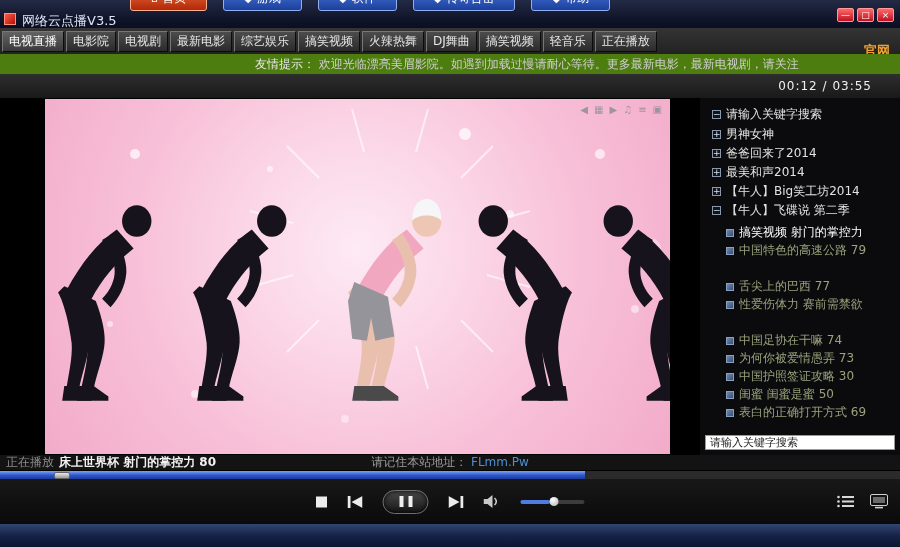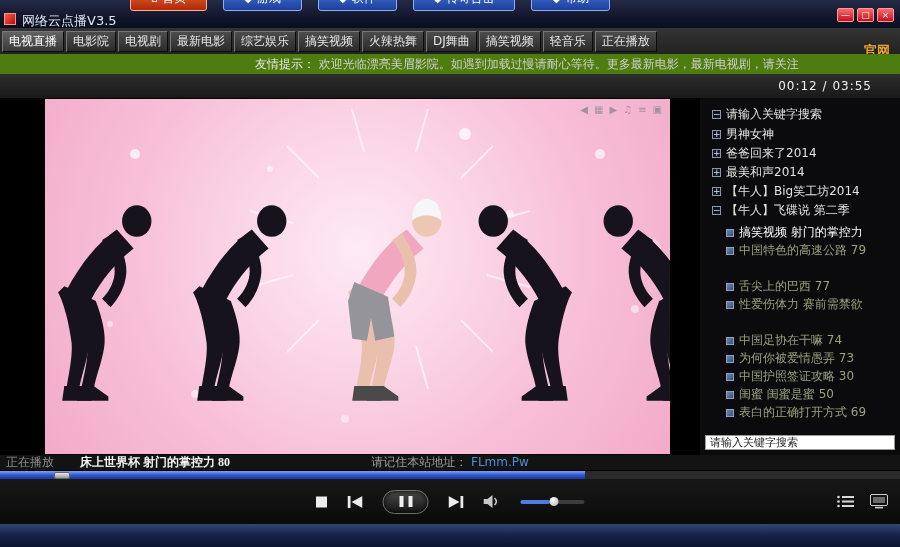--- a/index.html
+++ b/index.html
@@ -60,21 +60,21 @@
   .ep.selected { color:#ffffff; }
   .ebul { width:8px; height:8px; background:linear-gradient(135deg,#6a87b0,#3a4f74); border:1px solid #8aa0c0; flex:0 0 auto; }
   .search-input { position:absolute; left:5px; right:5px; bottom:5px; height:15px; background:#fff;
                   border:1px solid #999; font-size:11px; padding:0 4px; color:#111; font-family:inherit; }
   .search-input::placeholder { color:#222; }
 
   
   .statusbar { position:absolute; top:455px; left:0; right:0; height:15px; background:#131313;
                font-size:12px; line-height:15px; }
   .np-label { position:absolute; left:6px; color:#8c8c8c; white-space:nowrap; }
-  .np-title { position:absolute; left:80px; color:#f2f2f2; font-weight:bold; white-space:nowrap;font-family:Liberation Serif, serif; }
+  .np-title { position:absolute; left:59px; color:#f2f2f2; font-weight:bold; white-space:nowrap; }
   .site-group { position:absolute; left:0; right:0; text-align:center; white-space:nowrap; }
   .site-label { color:#9a9a9a; }
   .site-url { color:#4d8fd6; cursor:pointer; }
 
   .progressbar { position:absolute; top:470px; left:0; right:0; height:9px; background:#2b2b2b;
                  border-top:1px solid #000; cursor:pointer; }
   .progress-fill { position:absolute; left:0; top:0; bottom:0; width:0;
                    background:linear-gradient(180deg,#7aa4f8,#2e55c8 55%,#1b3aa0); }
   .progress-handle { position:absolute; top:1px; width:16px; height:7px; border:1px solid #666; border-radius:2px;
                      background:linear-gradient(180deg,#e8e8e8,#9a9a9a); }

